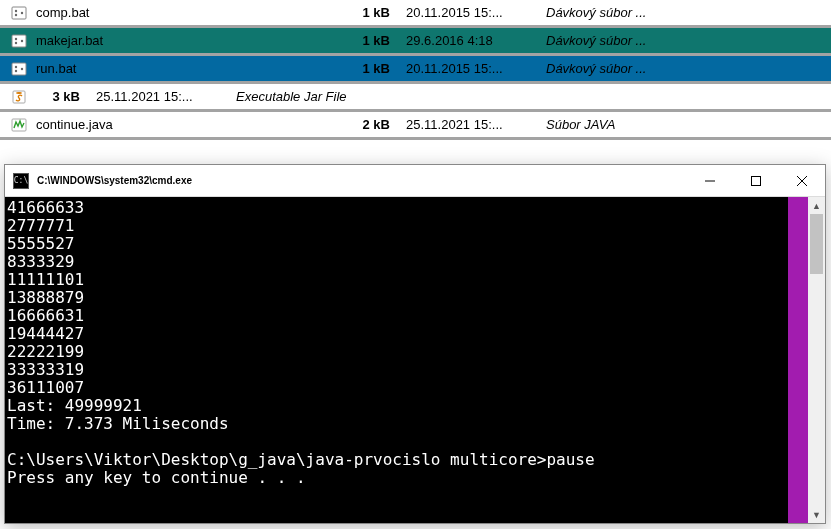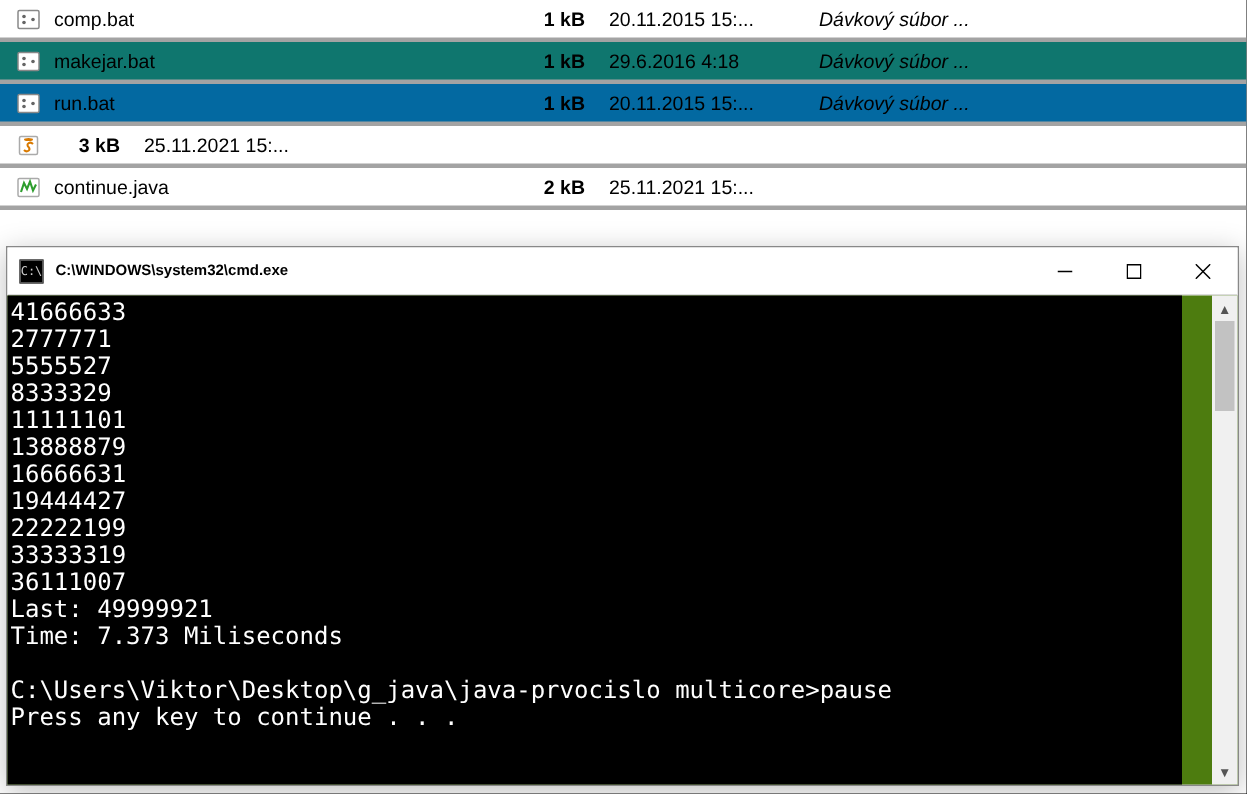--- a/index.html
+++ b/index.html
@@ -69,21 +69,21 @@
 .win-btn {
   width: 46px; height: 32px;
   display: inline-flex; align-items: center; justify-content: center;
   font-family: "Segoe UI Symbol", sans-serif;
   font-size: 11px;
 }
 
 .console-body {
   flex: 1;
   display: flex;
-  background: #4d7c0f;
+  background: #a21caf;
   gap: 20px;
 }
 .console-text {
   flex: 1;
   color: #fff;
   background: #000;
   font-family: Consolas, "Lucida Console", monospace;
   font-size: 16px;
   line-height: 18px;
   white-space: pre;
@@ -156,31 +156,33 @@
     <div class="file-row">
       <span class="file-icon">
         <svg width="16" height="16">
           <rect x="2" y="2" width="12" height="12" rx="1" fill="#fff" stroke="#aaa"></rect>
           <path d="M5 11c2 2 5 0 3-2s1-4 3-2" stroke="#d97a00" fill="none" stroke-width="1.4"></path>
           <ellipse cx="8" cy="4" rx="3" ry="1" fill="#d97a00"></ellipse>
         </svg>
       </span>
       <span class="file-size">3 kB</span>
       <span class="file-date">25.11.2021 15:...</span>
+      <span class="file-type">Executable Jar File</span>
     </div>
     <div class="file-row">
       <span class="file-icon">
         <svg width="16" height="16">
           <rect x="1" y="2" width="14" height="12" rx="1" fill="#fff" stroke="#aaa"></rect>
           <polyline points="3,11 5,5 7,9 9,4 11,10 13,6" fill="none" stroke="#2e9e2e" stroke-width="1.4"></polyline>
         </svg>
       </span>
       <span class="file-name">continue.java</span>
       <span class="file-size">2 kB</span>
       <span class="file-date">25.11.2021 15:...</span>
+      <span class="file-type">Súbor JAVA</span>
     </div>
   </div>
 
 <div class="cmd-window">
   <div class="titlebar">
     <span class="titlebar-icon">C:\</span>
     <span class="titlebar-title">C:\WINDOWS\system32\cmd.exe</span>
     <div class="win-btn">
       <svg width="10" height="10">
           <line x1="0" y1="5" x2="10" y2="5" stroke="#000" stroke-width="1"></line>

